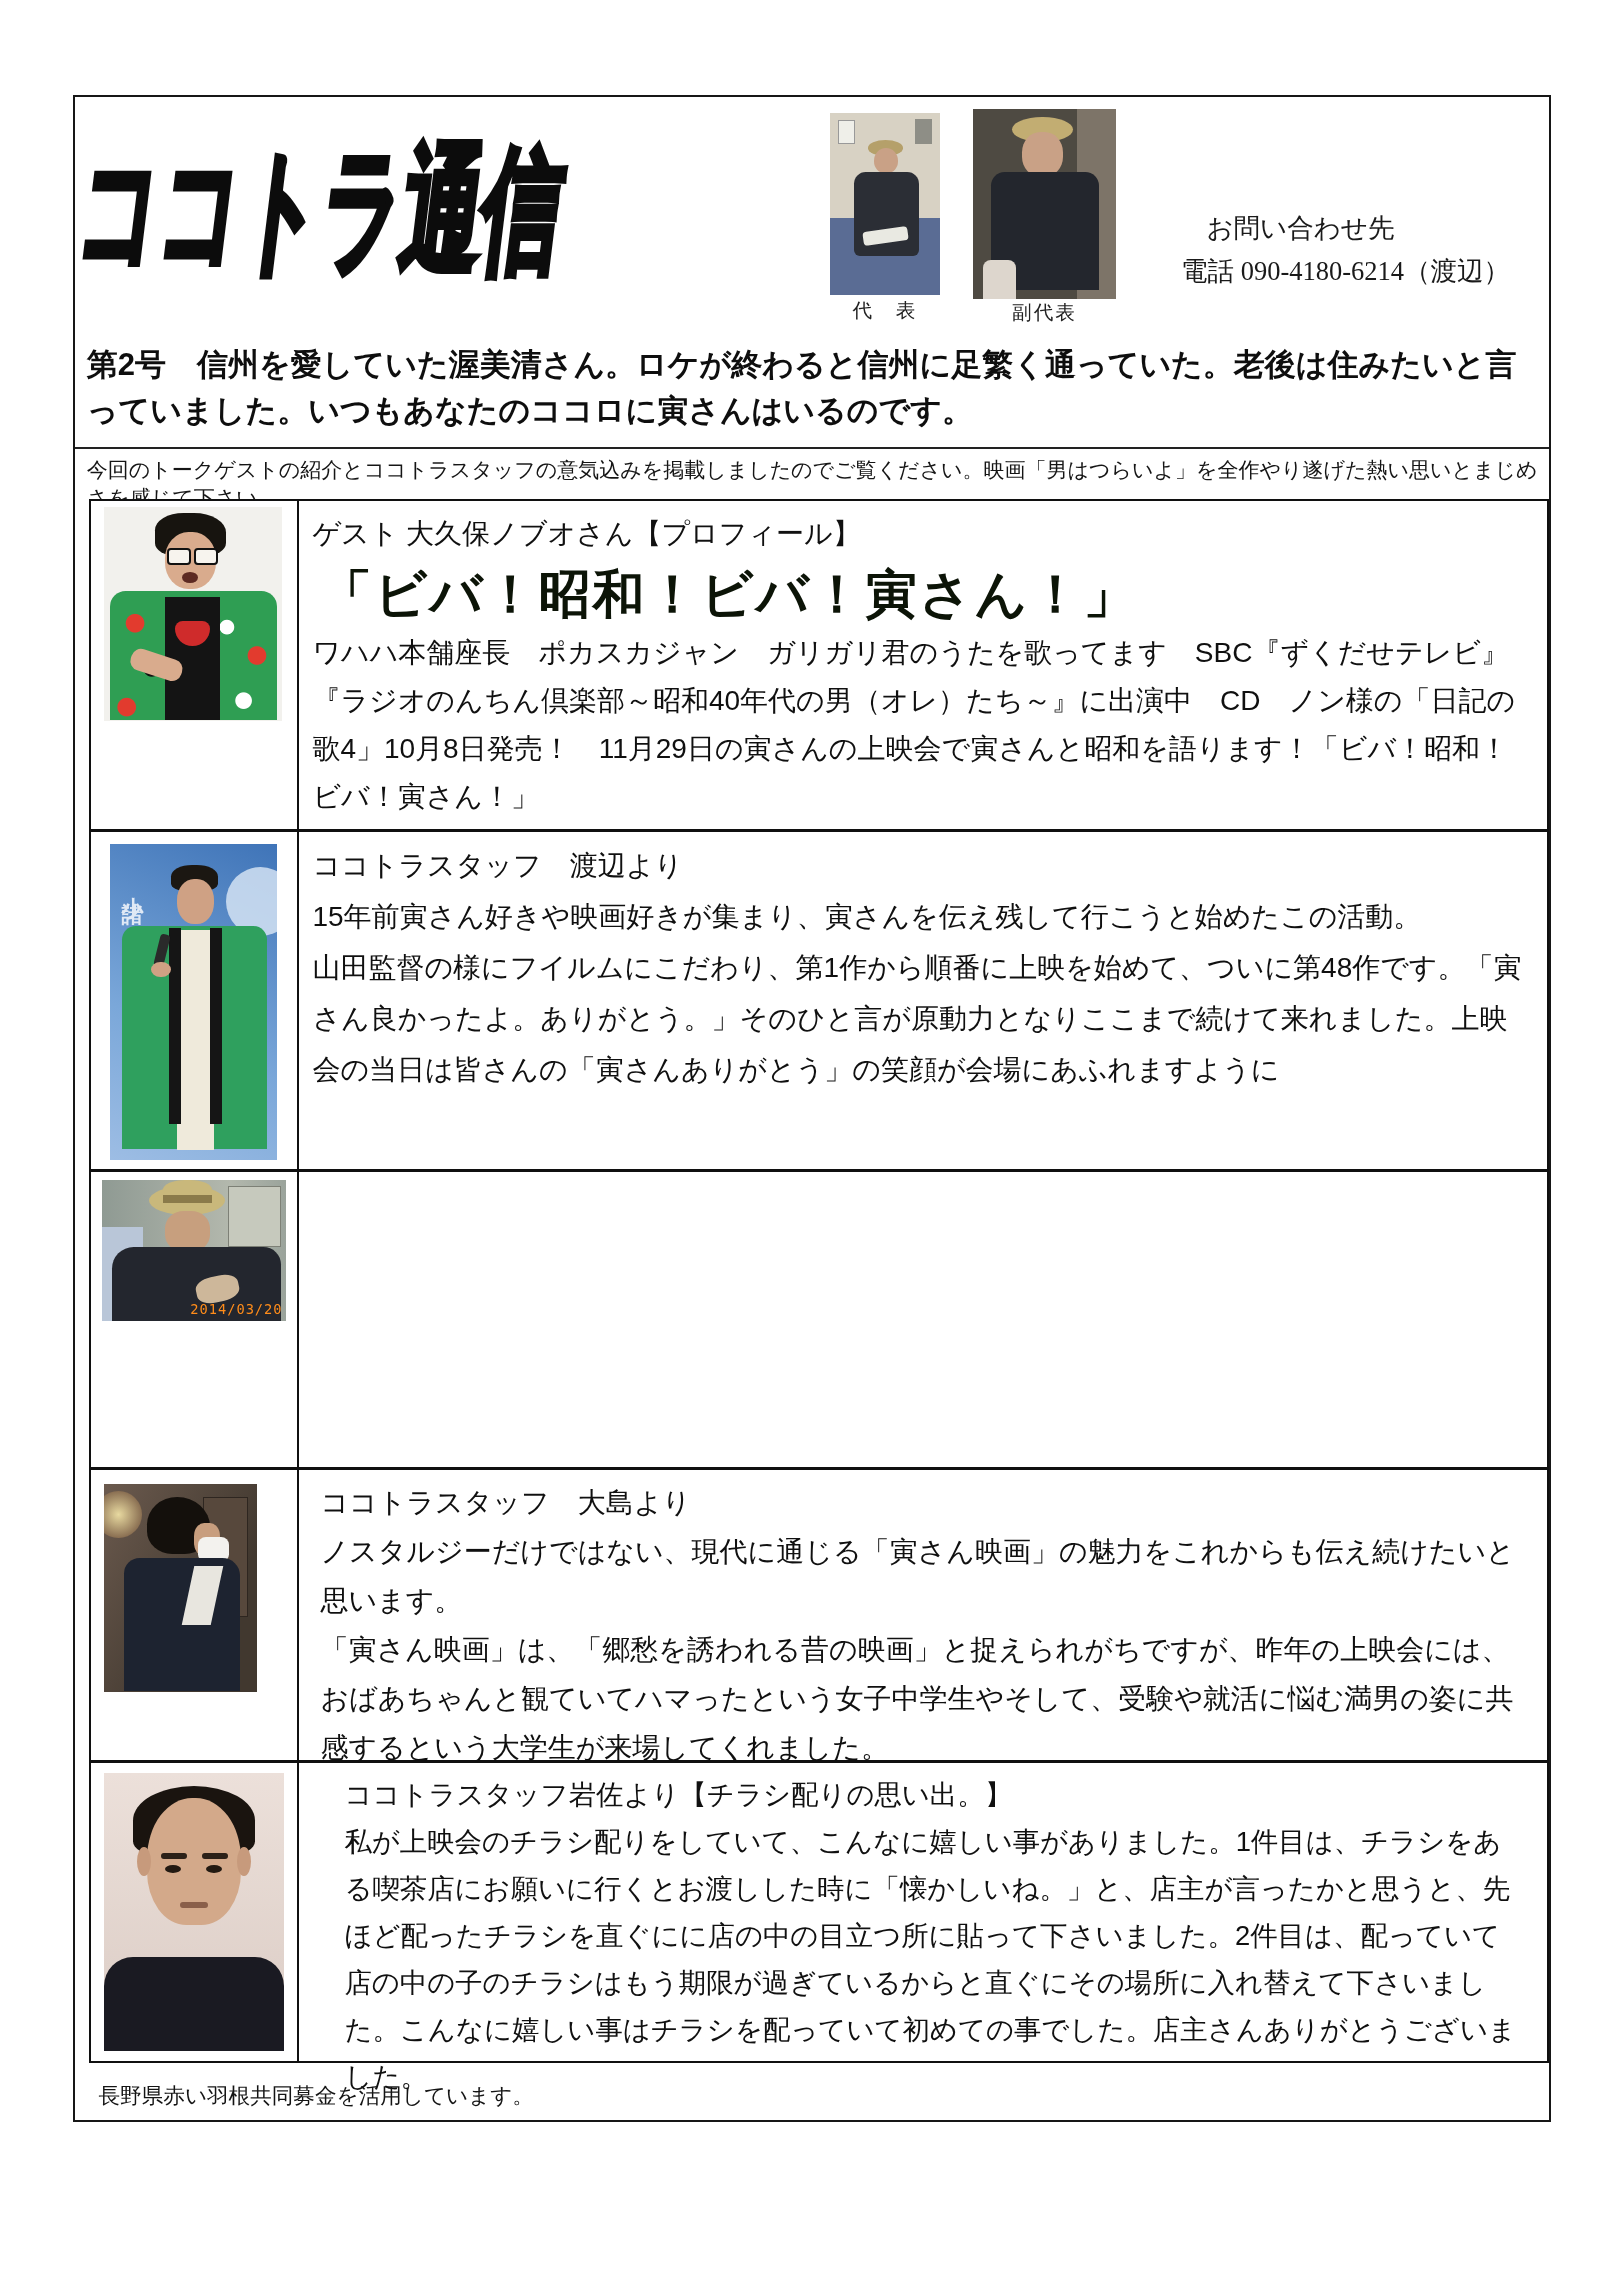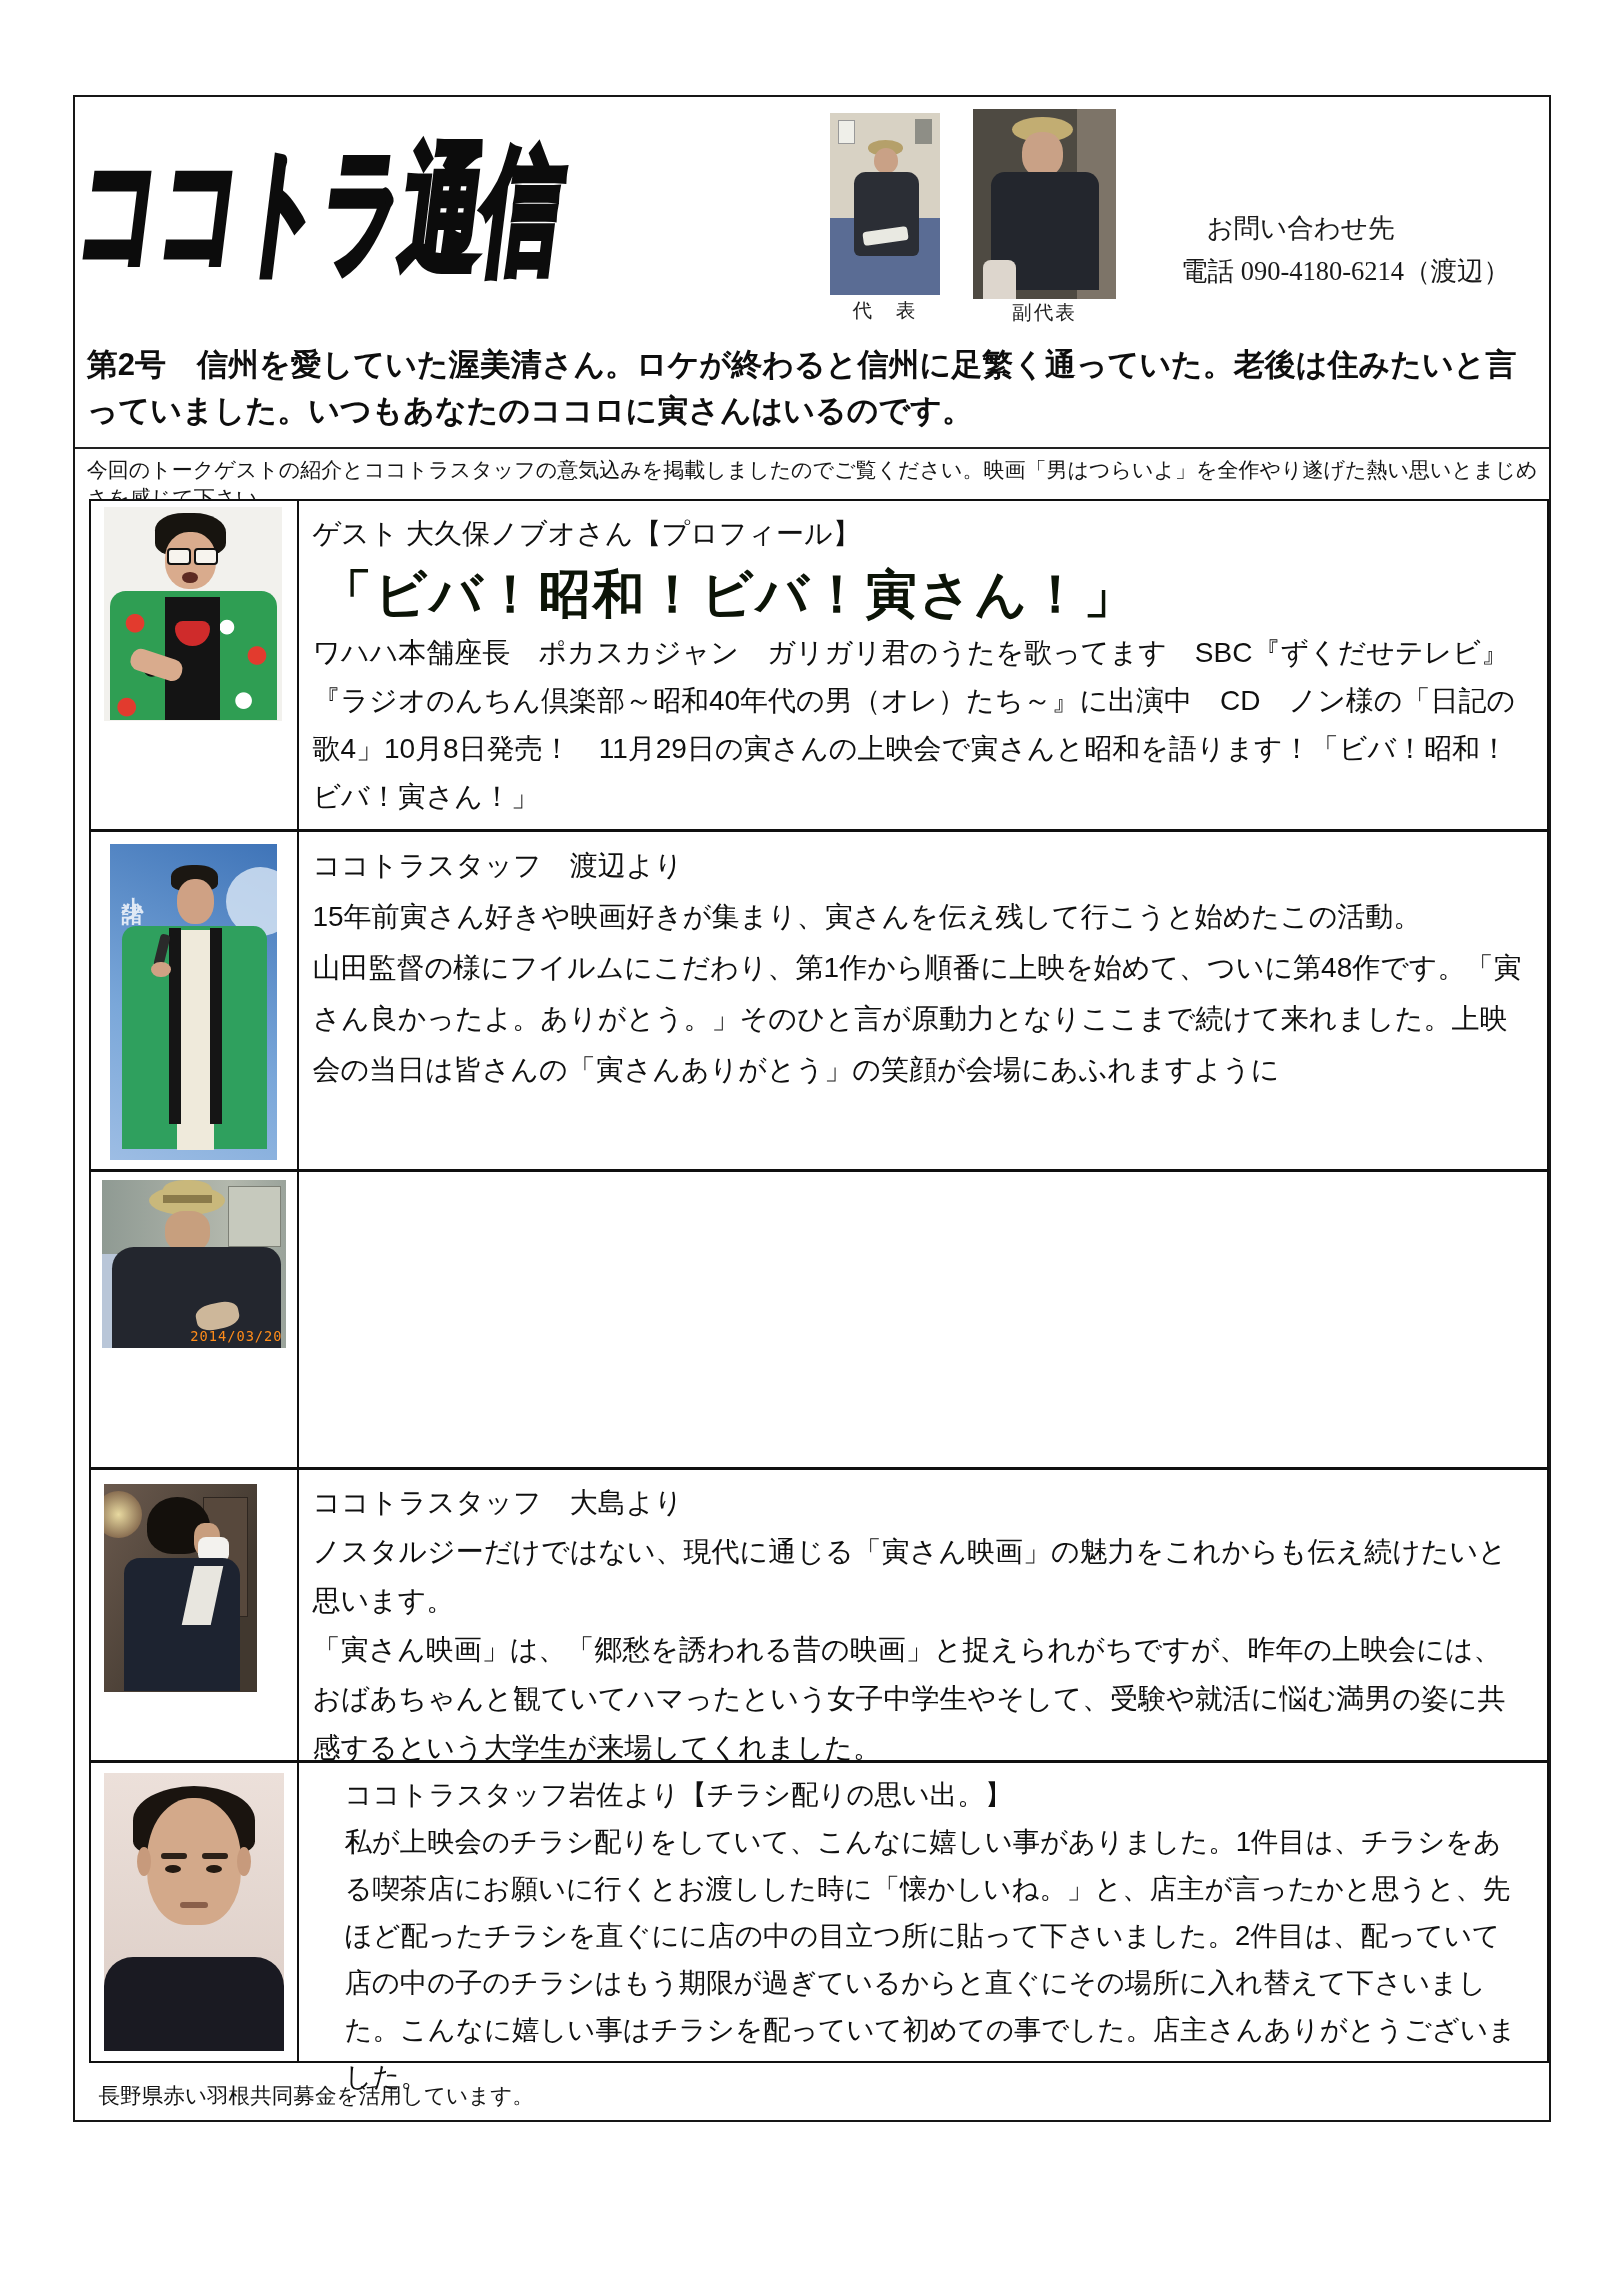--- a/index.html
+++ b/index.html
@@ -22,21 +22,21 @@
               font-size:31px;font-weight:bold;line-height:46px;color:#0e0e0e;}
   .rule{position:absolute;left:0;right:0;top:350px;border-top:2px solid #222;}
   .intro{position:absolute;left:11.8px;top:359px;width:1457px;margin:0;font-size:21px;color:#151515;}
   
   .grid{position:absolute;left:13.7px;top:402px;width:1460px;border:2.9px solid #101010;box-sizing:border-box;}
   .row{display:flex;border-bottom:3.9px solid #101010;box-sizing:border-box;}
   .row:last-child{border-bottom:none;gap:32px;}
   .photo-cell{width:208px;flex:0 0 208px;border-right:2px solid #101010;box-sizing:border-box;
               position:relative;background:#fff;}
   .text-cell{flex:1;padding:7.8px 19.6px 0 13.7px;box-sizing:border-box;}
-  .r1{height:331px;} .r2{height:340px;} .r3{height:298px;} .r4{height:293px;} .r5{height:298px;}
+  .r1{height:331px;} .r2{height:340px;} .r3{height:298px;} .r4{height:293px;gap:8px;} .r5{height:298px;}
   .label{margin:0;font-size:28px;line-height:49px;color:#101010;}
   .headline{margin:5.9px 0 3.9px 7.8px;font-family:"Liberation Serif","DejaVu Serif",serif;
             font-weight:bold;font-size:52px;line-height:61px;letter-spacing:2px;color:#0c1407;}
   .body{margin:0;font-size:28px;line-height:48px;color:#101010;}
   .r2 .body,.r2 .label{line-height:51px;}
   .r3 .body{line-height:49px;}
   .r4 .body,.r4 .label{line-height:49px;}
   .r5 .body,.r5 .label{font-size:27.4px;line-height:47px;}
   .footer-note{position:absolute;left:23.5px;top:1984px;margin:0;font-size:21.6px;color:#141414;}
   
@@ -122,21 +122,21 @@
       </div>
       <div class="text-cell">
         <p class="label">ココトラスタッフ　渡辺より</p>
         <p class="body">15年前寅さん好きや映画好きが集まり、寅さんを伝え残して行こうと始めたこの活動。</p>
         <p class="body">山田監督の様にフイルムにこだわり、第1作から順番に上映を始めて、ついに第48作です。「寅さん良かったよ。ありがとう。」そのひと言が原動力となりここまで続けて来れました。上映会の当日は皆さんの「寅さんありがとう」の笑顔が会場にあふれますように</p>
       </div>
     </div>
 
     <div class="row r3">
       <div class="photo-cell">
-        <div class="snap" style="left:11.8px;top:7.8px;width:184px;height:168px;background:linear-gradient(90deg,#8f9a93,#b3b8ad 70%,#9aa39b);">
+        <div class="snap" style="left:11.8px;top:7.8px;width:184px;height:141px;background:linear-gradient(90deg,#8f9a93,#b3b8ad 70%,#9aa39b);">
           <div class="abs" style="right:5.9px;top:5.9px;width:51px;height:59px;background:#c6c9bd;border:1px solid #7d8076;"></div>
           <div class="abs" style="left:0;bottom:0;width:41px;height:94px;background:#b9c6d8;"></div>
           <div class="abs" style="left:47px;top:5.9px;width:76px;height:29px;background:#c9b87b;border-radius:50%;"></div>
           <div class="abs" style="left:61px;top:0px;width:49px;height:21.6px;background:#c9b87b;border-radius:45% 45% 0 0;"></div>
           <div class="abs" style="left:61px;top:15.7px;width:49px;height:7.8px;background:#8a7a4a;"></div>
           <div class="abs" style="left:63px;top:31px;width:45px;height:41px;background:#c79f7e;border-radius:42%;"></div>
           <div class="abs" style="left:9.8px;top:67px;width:169px;height:122px;background:#23262e;border-radius:21.6px 17.6px 0 0;"></div>
           <div class="abs" style="left:94px;bottom:19.6px;width:43px;height:25.5px;background:#cdb79a;border-radius:40%;transform:rotate(-12deg);"></div>
           <div class="stamp">2014/03/20</div>
         </div>

